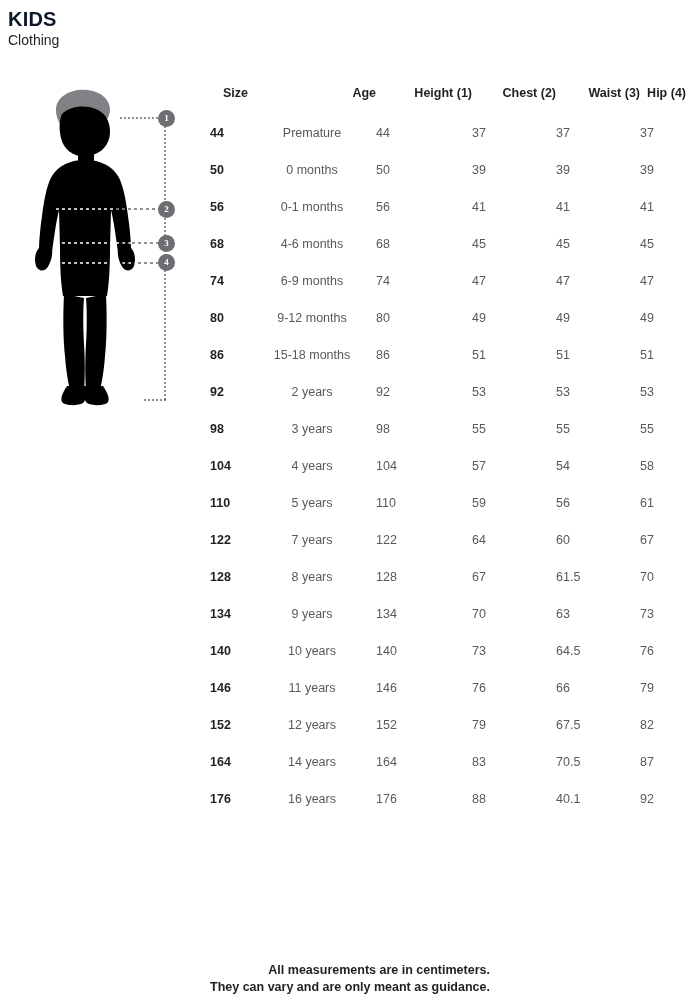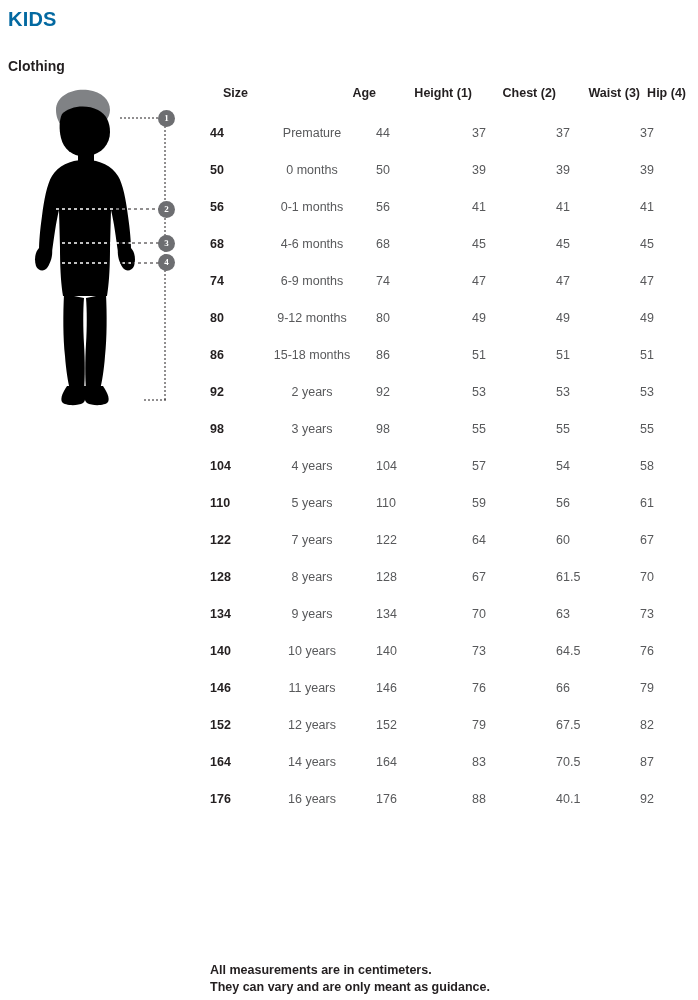--- a/index.html
+++ b/index.html
@@ -19,31 +19,31 @@
 
   
   .page-header {
     position: absolute;
     top: 8px;
     left: 8px;
   }
   .title-main {
     font-size: 20px;
     font-weight: bold;
-    color: #0369a1;
+    color: #0f172a;
     letter-spacing: 0.2px;
     line-height: 22px;
     margin: 0;
   }
   .title-sub {
     font-size: 14px;
-    font-weight: bold;
+    font-weight: normal;
     color: #231f20;
     line-height: 16px;
-    margin: 28px 0 0 0;
+    margin: 2px 0 0 0;
   }
 
   
   .figure-panel {
     position: absolute;
     left: 20px;
     top: 88px;
     width: 180px;
     height: 330px;
   }
@@ -112,20 +112,21 @@
 
   
   .footnote {
     position: absolute;
     left: 210px;
     top: 962px;
     font-size: 12.5px;
     font-weight: bold;
     color: #231f20;
     line-height: 17px;
+    text-align: right;
   }
 </style>
 </head>
 <body>
 
 <div class="page-header">
   <h1 class="title-main">KIDS</h1>
   <h2 class="title-sub">Clothing</h2>
 </div>
 

